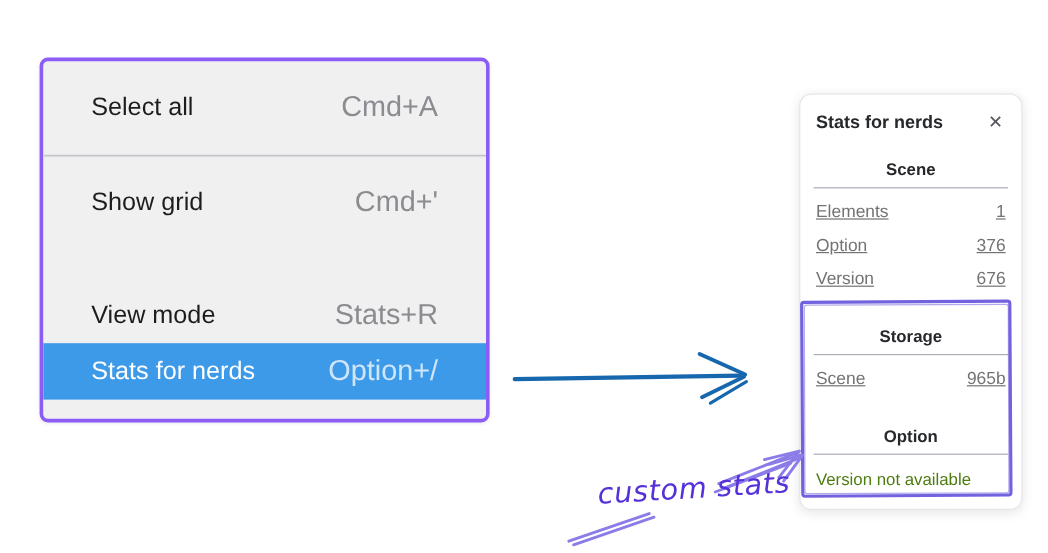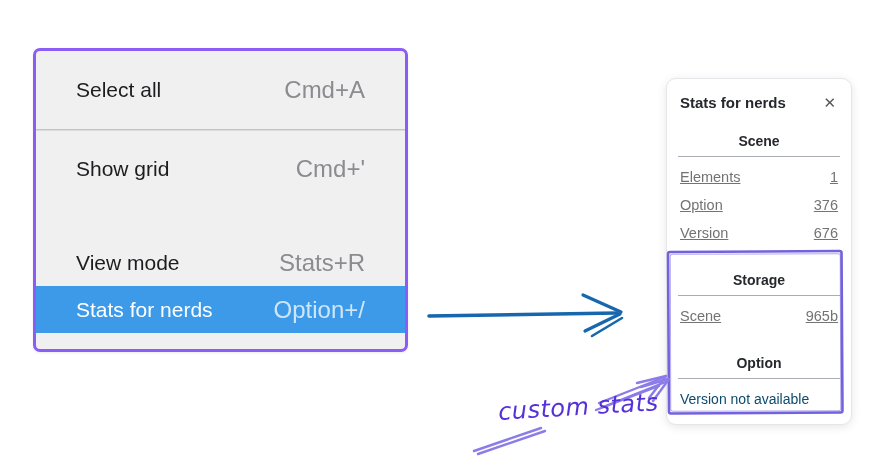--- a/index.html
+++ b/index.html
@@ -101,21 +101,21 @@
     display: flex;
     justify-content: space-between;
     font-size: 14.5px;
     line-height: 28px;
     color: #737373;
     text-decoration: underline;
   }
   .stat-note {
     font-size: 14px;
     line-height: 28px;
-    color: #0c4a6e;
+    color: #4d7c0f;
     white-space: nowrap;
   }
 
   
   .overlay-svg {
     position: absolute;
     left: 0; top: 0;
     width: 873px; height: 461px;
     pointer-events: none;
   }

